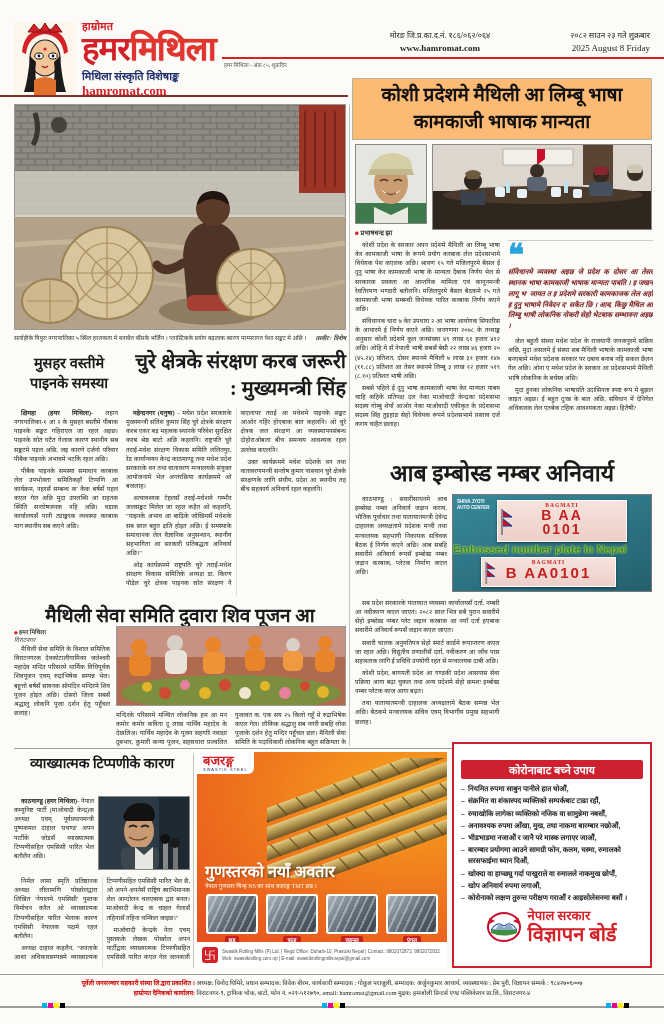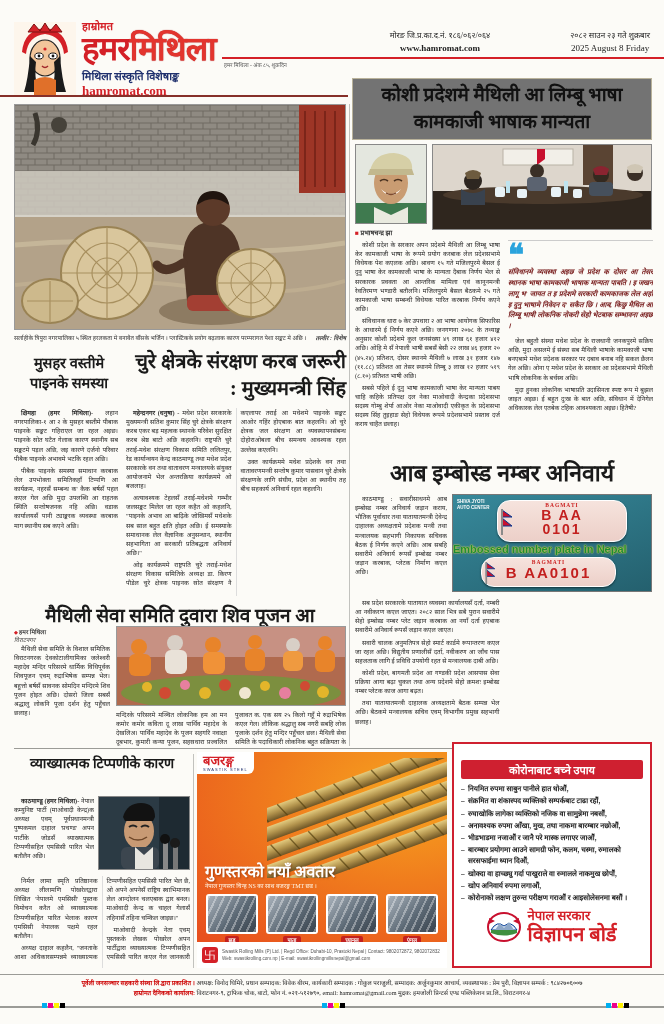--- a/index.html
+++ b/index.html
@@ -10,27 +10,27 @@
   
   .pretitle{font-size:11px;font-weight:bold;color:#d42027}
   .mast-title{font-size:33px;font-weight:bold;line-height:1;letter-spacing:-1px}
   .mast-title .p1{color:#d42027}
   .mast-title .p2{color:#e3342e;text-shadow:0 0 1px #a01015}
   .mast-sub{font-size:11px;font-weight:bold;color:#20316e;margin-top:2px}
   .mast-web{font-size:13px;font-weight:bold;color:#d42027}
   .edition-note{font-size:5.5px;color:#555}
   .reg-center{font-size:8px;text-align:center;color:#222;line-height:1.5}
   .reg-center .url{font-weight:bold;font-size:9px}
-  .date-block{font-size:8px;text-align:center;color:#222;line-height:1.5}
+  .date-block{font-size:8px;text-align:right;color:#222;line-height:1.5}
   .date-block .en{font-size:9px}
   .redline{background:#d42027;height:2px}
   .maroonline{background:#86302a;height:2px}
   .grayline{background:#9b9b97;height:1px}
   
-  .lead-box{background:#737373;border:1px solid #b9b29a;display:flex;align-items:center;justify-content:center;text-align:center;padding:4px 4px}
+  .lead-box{background:#fdba74;border:1px solid #b9b29a;display:flex;align-items:center;justify-content:center;text-align:center;padding:4px 4px}
   .lead-box h1{font-size:19px;line-height:1.4;font-weight:bold;color:#111}
   .h-musahar{font-size:14.5px;font-weight:bold;text-align:center;line-height:1.35}
   .h-chure{font-size:20px;font-weight:bold;text-align:right;line-height:1.35}
   .h-embossed{font-size:23px;font-weight:bold;text-align:center}
   .h-shiva{font-size:19px;font-weight:bold;text-align:center}
   .h-mcc{font-size:14px;font-weight:bold;text-align:center;line-height:1.4}
   
   .body-txt{font-size:6.3px;line-height:1.45;text-align:justify;color:#2c2c2c;overflow:hidden}
   .body-txt p{margin-bottom:3px;text-indent:7px}
   .dateline{font-weight:bold}
@@ -40,21 +40,21 @@
   .byline-red::before{content:"■ ";color:#d42027}
   .byline-diamond{font-size:6px;font-weight:bold;color:#444}
   .byline-diamond::before{content:"◆ ";color:#d42027;font-size:5px}
   .cols2{column-count:2;column-gap:9px;column-fill:auto;column-rule:1px solid #ddd}
   
   .quote-box{border-top:1px solid #ccc;padding-top:2px}
   .quote-mark{font-size:30px;line-height:.8;color:#2aa3dc;font-weight:bold}
   .quote-text{font-size:7px;font-weight:bold;font-style:italic;color:#7a2020;line-height:1.55;text-align:justify}
   
   .plate-wrap{background:linear-gradient(160deg,#37899b,#24606e);border:1px solid #777;padding:3px;overflow:hidden}
-  .plate{background:linear-gradient(#f6e3dd,#eccfc8);border:1px solid #fff;border-radius:13px;position:relative;box-shadow:0 1px 2px rgba(0,0,0,.5)}
+  .plate{background:linear-gradient(#f6e3dd,#eccfc8);border:1px solid #fff;border-radius:0;position:relative;box-shadow:0 1px 2px rgba(0,0,0,.5)}
   .plate .region{font-size:5.5px;font-weight:bold;color:#c22;text-align:center;letter-spacing:1px;padding-top:1px}
   .plate .num{font-family:"Liberation Sans",sans-serif;font-weight:bold;color:#c3201f;text-align:center;letter-spacing:2px;line-height:1}
   .vendor{font-size:4.5px;color:#fff;font-weight:bold;font-family:"Liberation Sans",sans-serif;line-height:1.3}
   .overlay-green{font-size:11px;font-weight:bold;color:#1d8c35;text-shadow:0 0 2px #ffe24a,0 0 1px #ffe24a;font-family:"Liberation Sans",sans-serif}
   
   .ad{background:radial-gradient(120% 90% at 85% 20%,#f7a41f 0%,#f07c1d 45%,#e8501e 100%);overflow:hidden}
   .ad-logo{background:#fff;border-radius:0 0 6px 0;padding:2px 6px;display:inline-block}
   .ad-logo .brand{font-size:13px;font-weight:bold;color:#d42027;line-height:1}
   .ad-logo .sub{font-size:4px;color:#20316e;letter-spacing:1px;font-family:"Liberation Sans",sans-serif}
   .ad-tag{font-size:16px;font-weight:bold;color:#fff;text-shadow:1px 1px 2px rgba(120,40,0,.6)}

